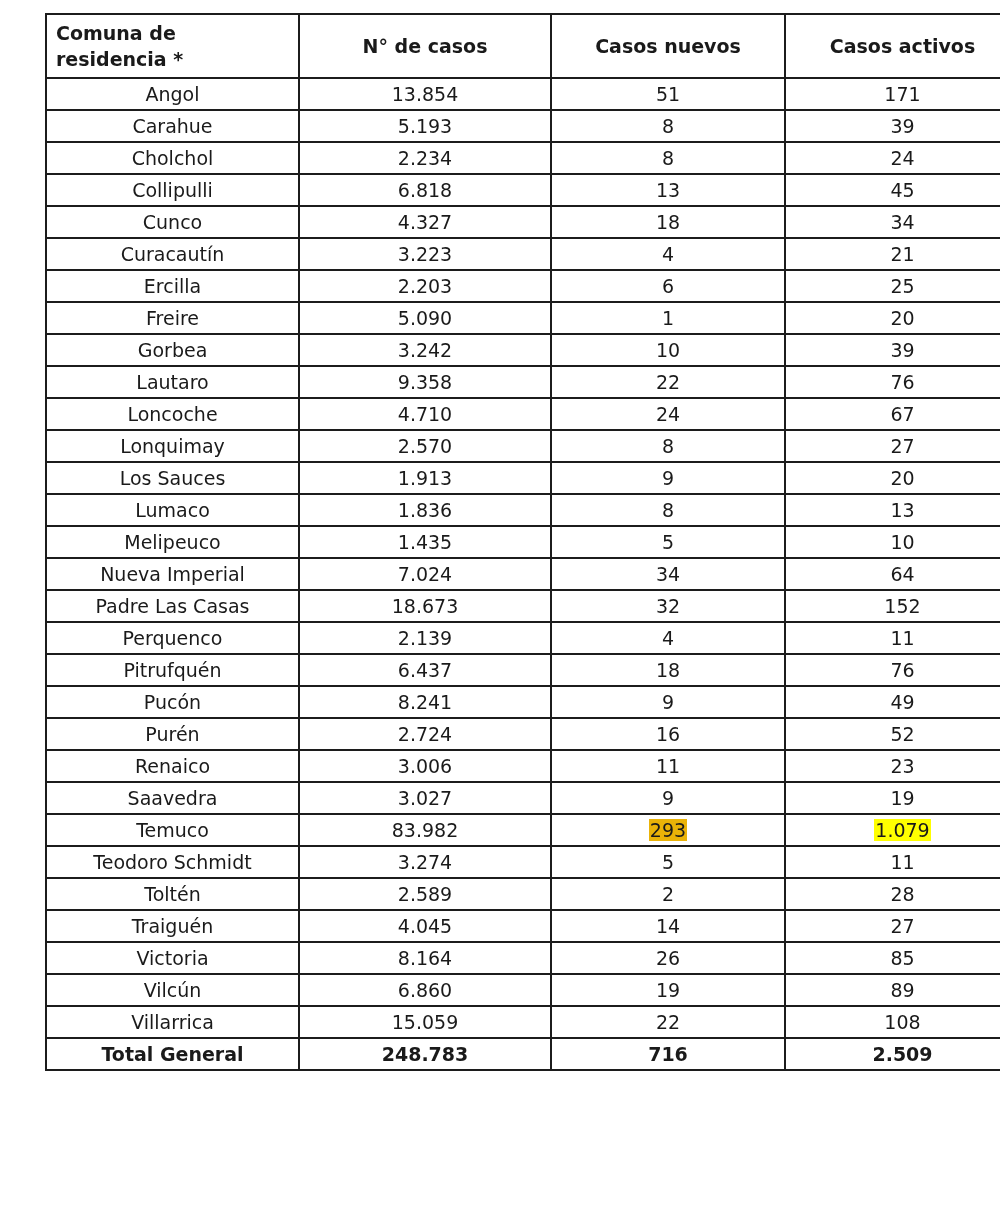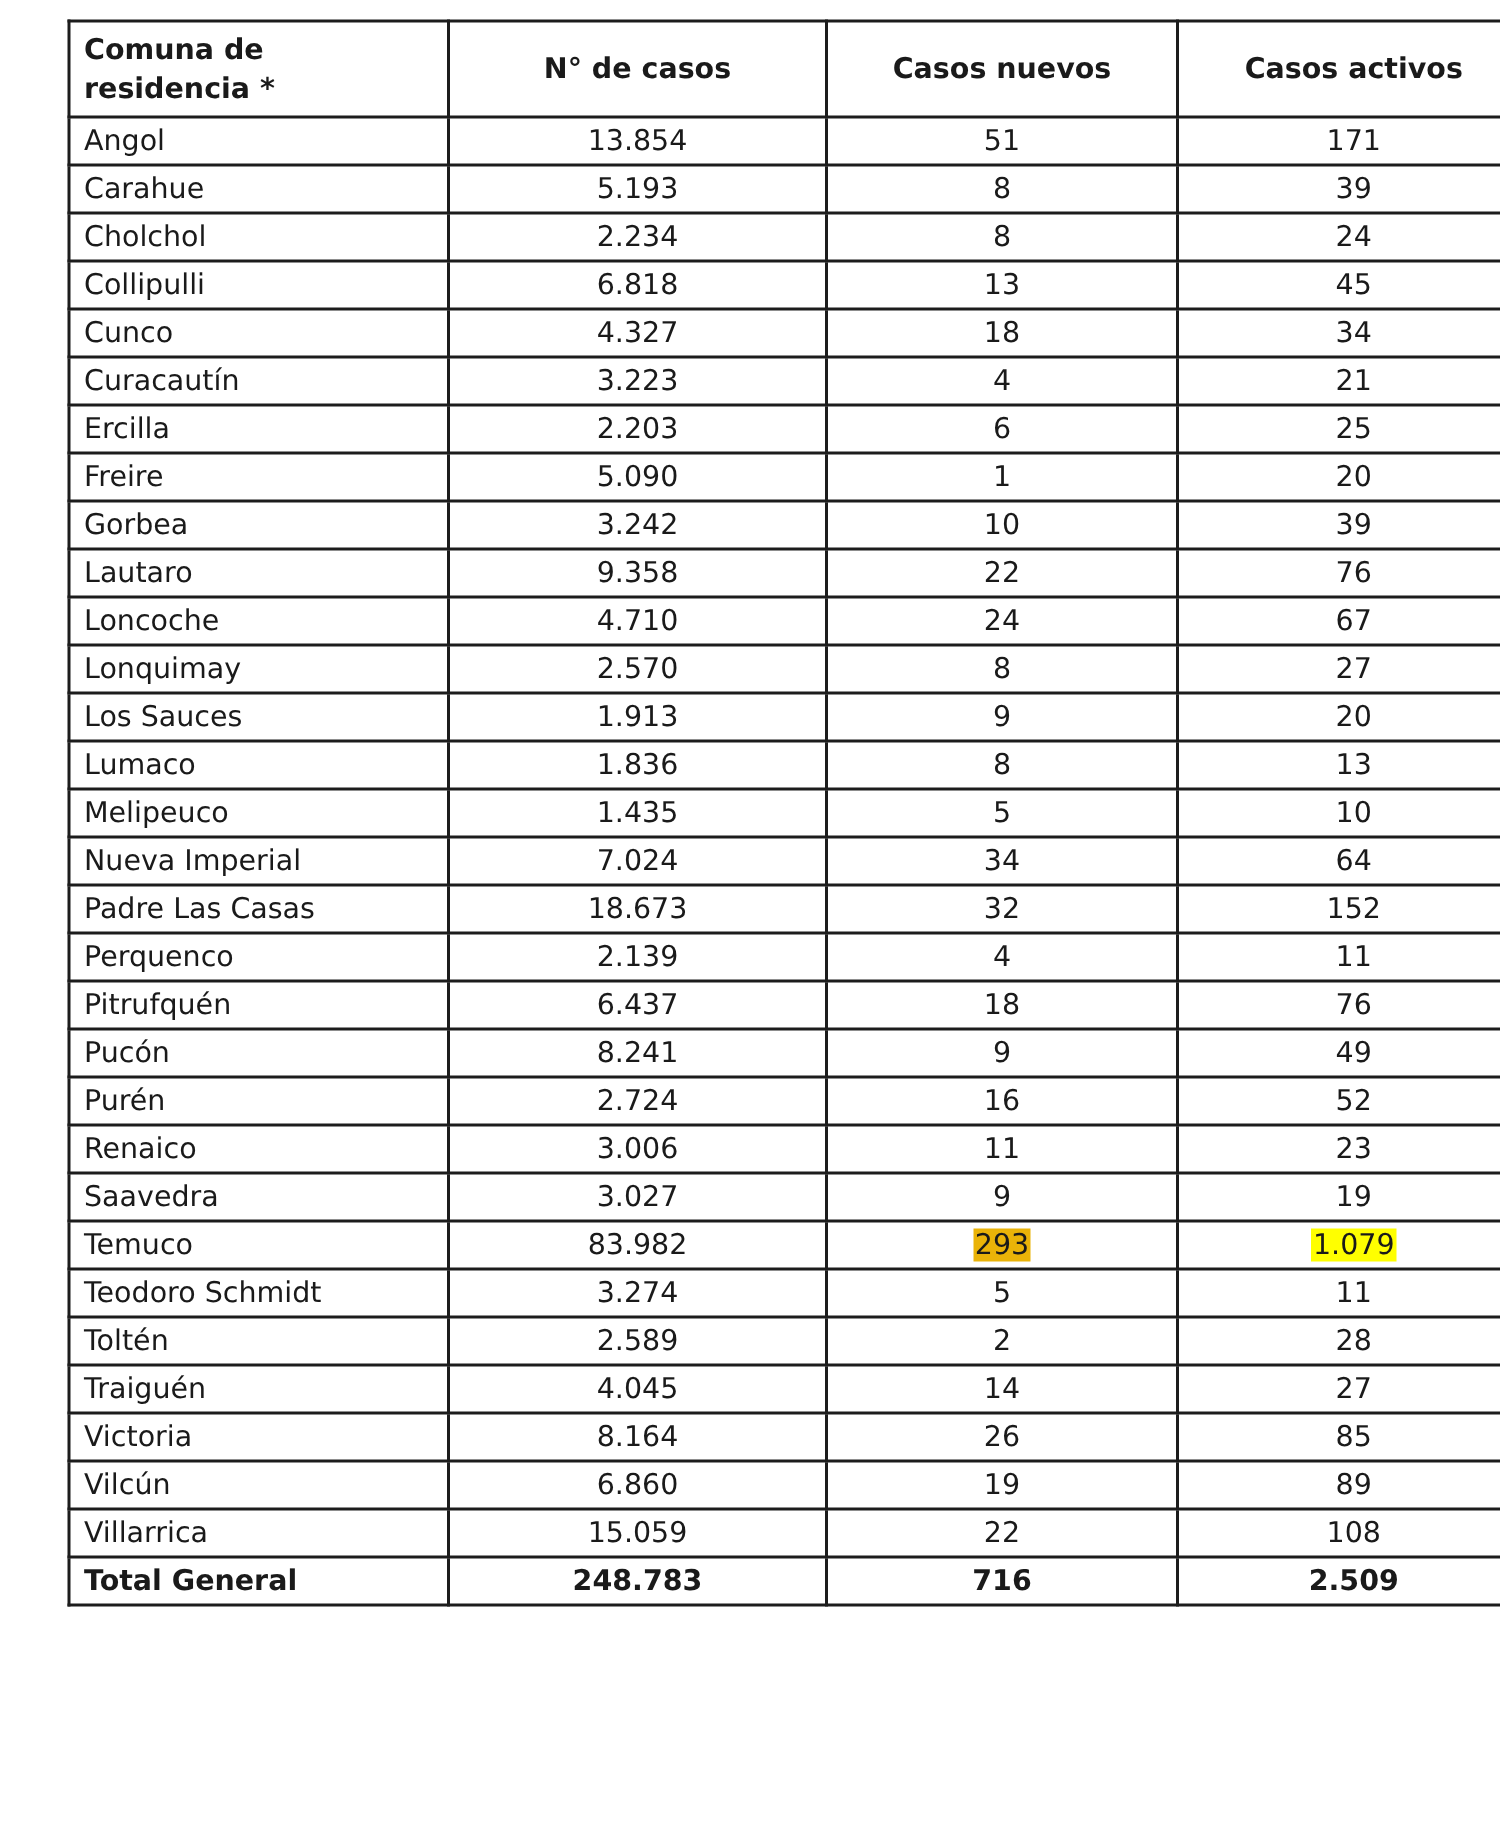--- a/index.html
+++ b/index.html
@@ -42,21 +42,21 @@
     th {
       font-weight: bold;
       height: 62px;
       text-align: center;
       font-size: 19px;
     }
     th.first {
       text-align: left;
       line-height: 26px;
     }
-    td.name { text-align: left; margin-left: 12px; }
+    td.name { text-align: center; margin-left: 12px; }
     td.num { text-align: center; }
     tr.total td { font-weight: bold; }
     .hl {
       background: #ffff00;
       padding: 0 1px;
     }
   </style>
 </head>
 <body>
 

